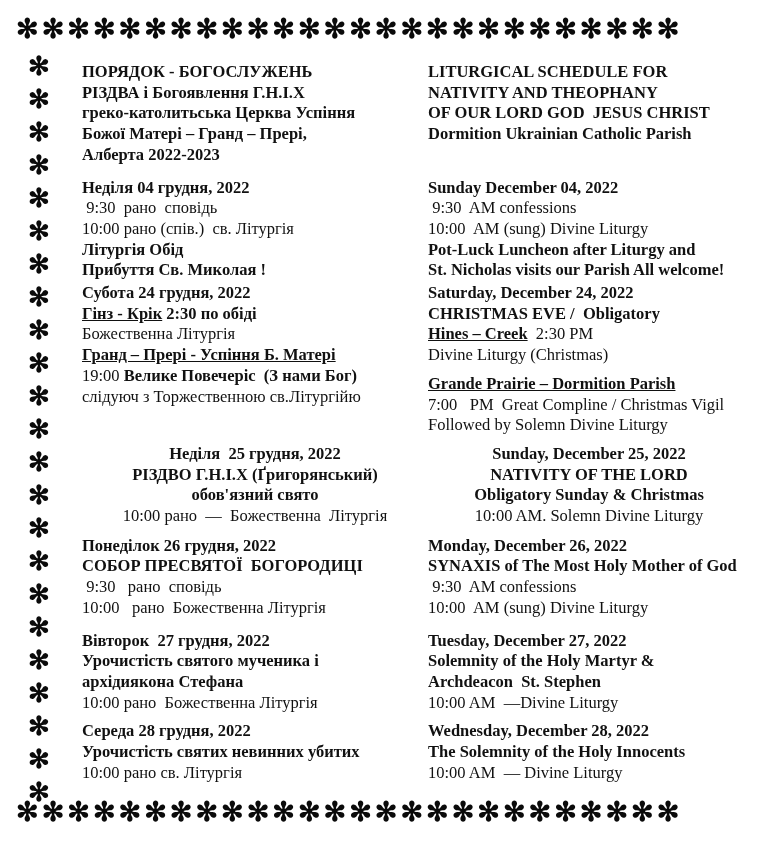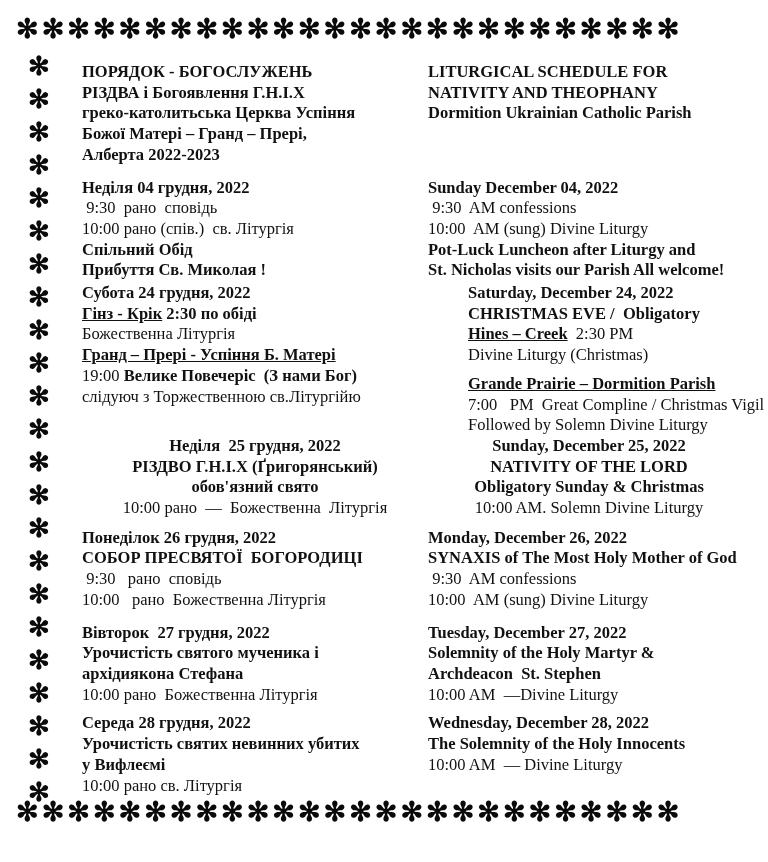--- a/index.html
+++ b/index.html
@@ -89,40 +89,41 @@
         <div class="cell cell-left">
           <div class="line"><span class="b ">ПОРЯДОК - БОГОСЛУЖЕНЬ</span></div>
           <div class="line"><span class="b ">РІЗДВА і Богоявлення Г.Н.І.Х</span></div>
           <div class="line"><span class="b ">греко-католитьська Церква Успіння</span></div>
           <div class="line"><span class="b ">Божої Матері – Гранд – Прері,</span></div>
           <div class="line"><span class="b ">Алберта 2022-2023</span></div>
         </div>
         <div class="cell cell-right">
           <div class="line"><span class="b ">LITURGICAL SCHEDULE FOR</span></div>
           <div class="line"><span class="b ">NATIVITY AND THEOPHANY</span></div>
+          <div class="line"><span class="b ">OF OUR LORD GOD  JESUS CHRIST</span></div>
           <div class="line"><span class="b ">Dormition Ukrainian Catholic Parish</span></div>
         </div>
       </div>
       <div class="row" style="margin-bottom: 2px;">
         <div class="cell cell-left">
           <div class="line"><span class="b ">Неділя 04 грудня, 2022</span></div>
           <div class="line"><span class=""> 9:30  рано  сповідь</span></div>
           <div class="line"><span class="">10:00 рано (спів.)  св. Літургія</span></div>
-          <div class="line"><span class="b ">Спільний Обід</span></div>
+          <div class="line"><span class="b ">Літургія Обід</span></div>
           <div class="line"><span class="b ">Прибуття Св. Миколая !</span></div>
         </div>
         <div class="cell cell-right">
           <div class="line"><span class="b ">Sunday December 04, 2022</span></div>
           <div class="line"><span class=""> 9:30  AM confessions</span></div>
           <div class="line"><span class="">10:00  AM (sung) Divine Liturgy</span></div>
           <div class="line"><span class="b ">Pot-Luck Luncheon after Liturgy and</span></div>
           <div class="line"><span class="b ">St. Nicholas visits our Parish All welcome!</span></div>
         </div>
       </div>
-      <div class="row" style=" gap: 40px;">
+      <div class="row" style="margin-bottom: 8px;">
         <div class="cell cell-left">
           <div class="line"><span class="b ">Субота 24 грудня, 2022</span></div>
           <div class="line"><span class="b u">Гінз - Крік</span><span class="b "> 2:30 по обіді</span></div>
           <div class="line"><span class="">Божественна Літургія</span></div>
           <div class="line"><span class="b u">Гранд – Прері - Успіння Б. Матері</span></div>
           <div class="line"><span class="">19:00 </span><span class="b ">Велике Повечеріс  (З нами Бог)</span></div>
           <div class="line"><span class="">слідуюч з Торжественною св.Літургійю</span></div>
         </div>
         <div class="cell cell-right">
           <div class="line"><span class="b ">Saturday, December 24, 2022</span></div>
@@ -174,21 +175,20 @@
           <div class="line"><span class="b ">Tuesday, December 27, 2022</span></div>
           <div class="line"><span class="b ">Solemnity of the Holy Martyr &amp;</span></div>
           <div class="line"><span class="b ">Archdeacon  St. Stephen</span></div>
           <div class="line"><span class="">10:00 AM  —Divine Liturgy</span></div>
         </div>
       </div>
       <div class="row" style="margin-bottom: 0px;">
         <div class="cell cell-left">
           <div class="line"><span class="b ">Середа 28 грудня, 2022</span></div>
           <div class="line"><span class="b ">Урочистість святих невинних убитих</span></div>
-          <div class="line"><span class="b ">у Вифлеємі</span></div>
           <div class="line"><span class="">10:00 рано св. Літургія</span></div>
         </div>
         <div class="cell cell-right">
           <div class="line"><span class="b ">Wednesday, December 28, 2022</span></div>
           <div class="line"><span class="b ">The Solemnity of the Holy Innocents</span></div>
           <div class="line"><span class="">10:00 AM  — Divine Liturgy</span></div>
         </div>
       </div>
     </div>
   <div class="border-row border-bottom"><span class="symh">✻</span><span class="symh">✻</span><span class="symh">✻</span><span class="symh">✻</span><span class="symh">✻</span><span class="symh">✻</span><span class="symh">✻</span><span class="symh">✻</span><span class="symh">✻</span><span class="symh">✻</span><span class="symh">✻</span><span class="symh">✻</span><span class="symh">✻</span><span class="symh">✻</span><span class="symh">✻</span><span class="symh">✻</span><span class="symh">✻</span><span class="symh">✻</span><span class="symh">✻</span><span class="symh">✻</span><span class="symh">✻</span><span class="symh">✻</span><span class="symh">✻</span><span class="symh">✻</span><span class="symh">✻</span><span class="symh">✻</span></div>

